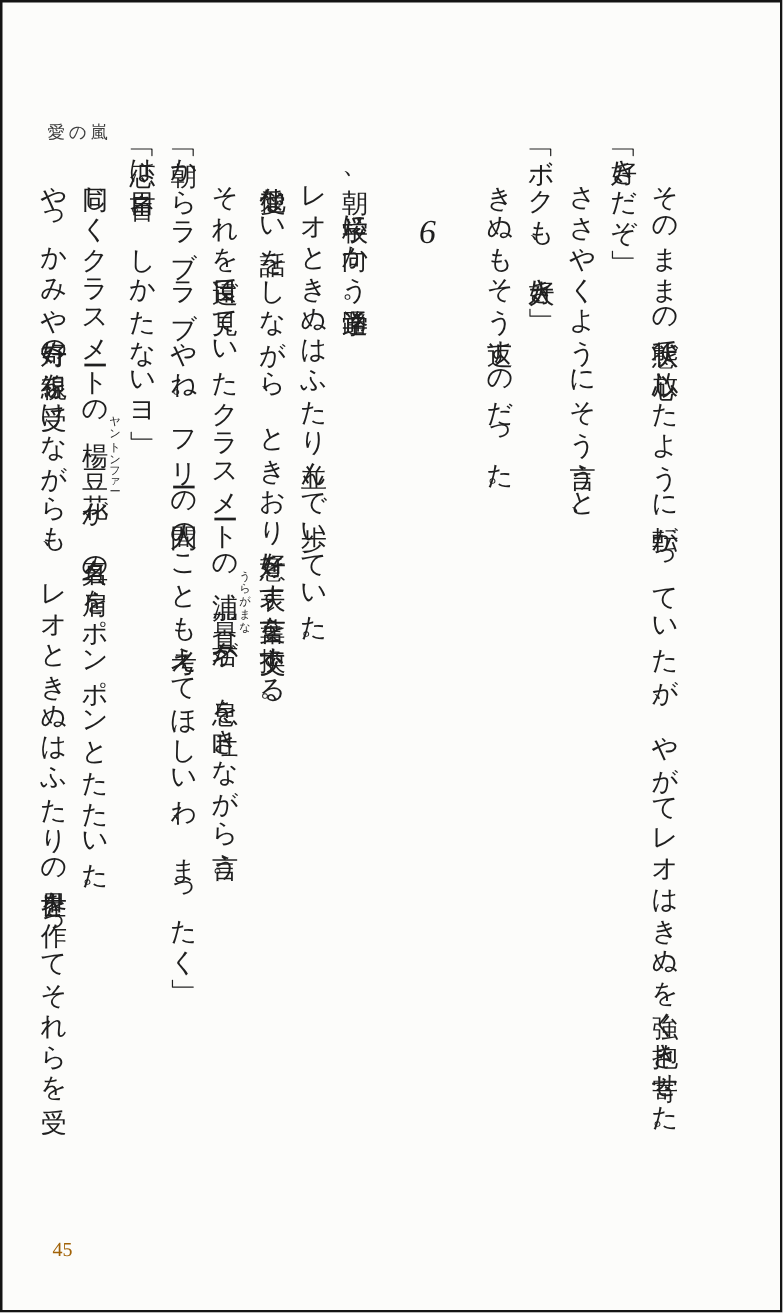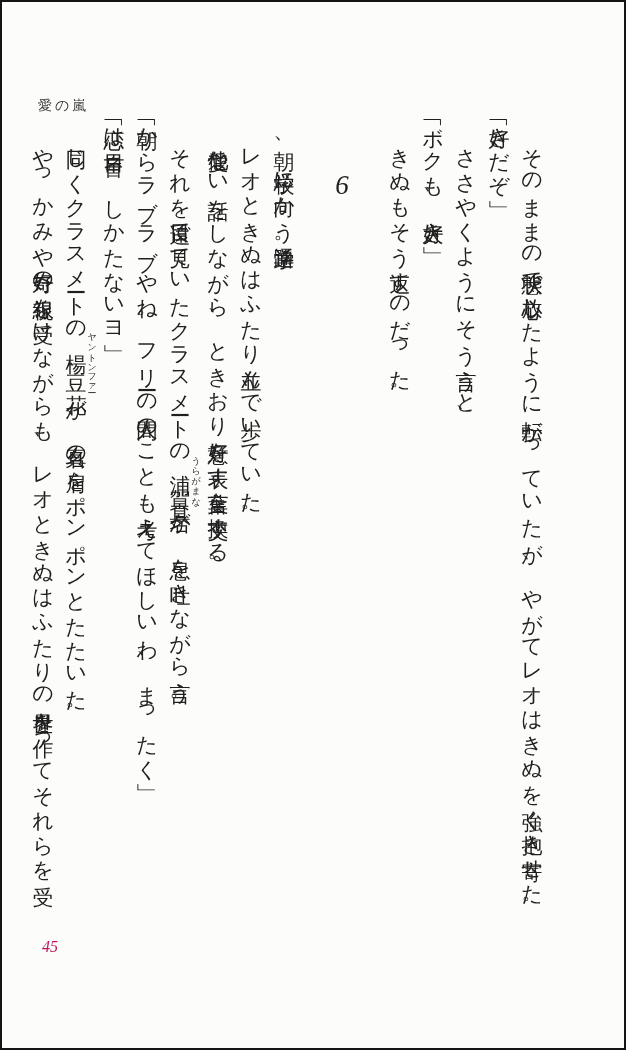--- a/index.html
+++ b/index.html
@@ -21,25 +21,24 @@
     position: absolute;
     top: 60px;
     left: 36px;
     font-size: 14px;
     letter-spacing: 3px;
     color: #3c3c3c;
     margin-top: 35px;
   }
   .page-number {
     position: absolute;
-    top: 936px;
+    top: 990px;
     left: 40px;
     font-size: 16px;
-    font-style: italic;
-    color: #be185d;
+    color: #a16207;
   }
   .text-area {
     position: absolute;
     top: 110px;
     right: 76px;
     height: 880px;
     writing-mode: vertical-rl;
     text-orientation: mixed;
     font-size: 21px;
     line-height: 33px;

